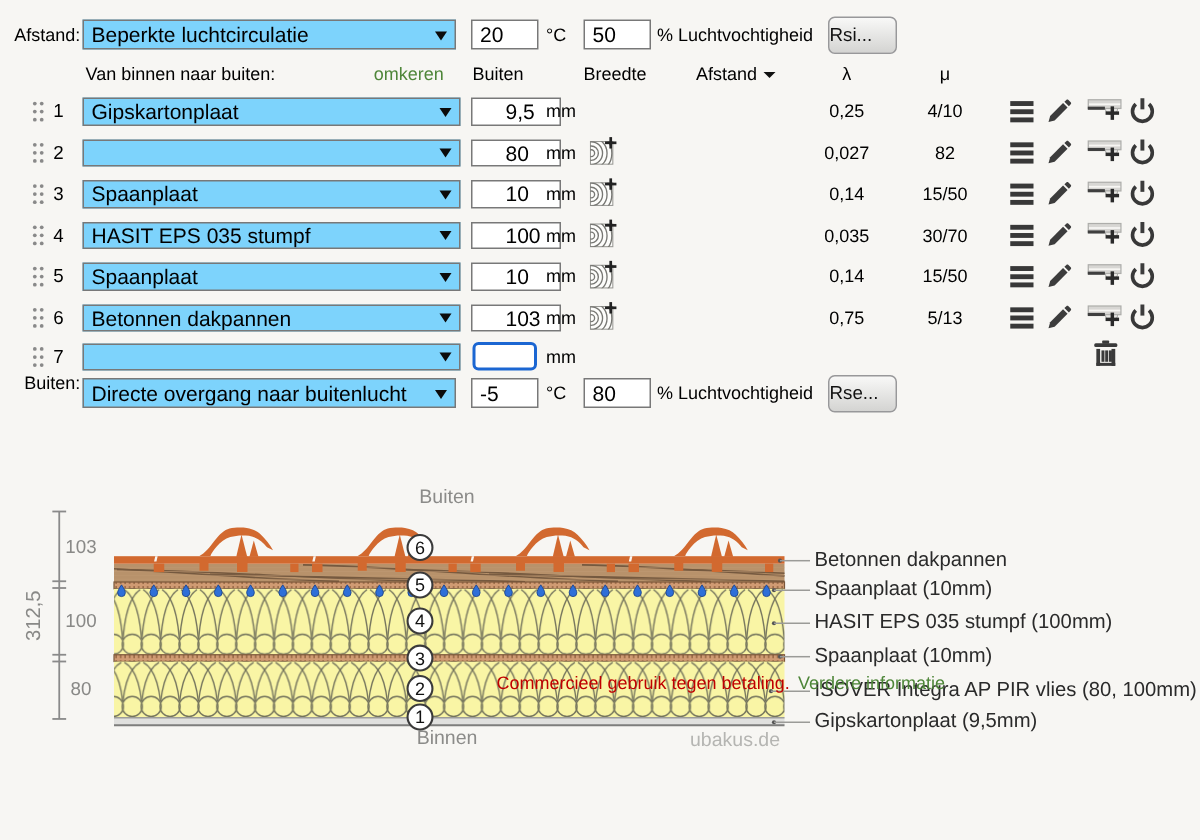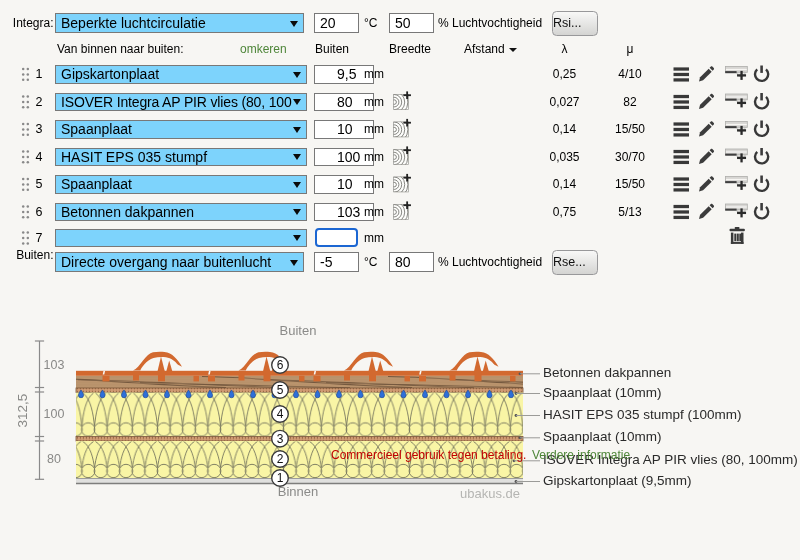--- a/index.html
+++ b/index.html
@@ -10,45 +10,45 @@
 .inp.big{height:18.5px;line-height:18.5px;width:38px;padding-left:5px}
 .finp{position:absolute;width:34px;height:14.2px;background:#fff;border:2.5px solid #1b66d2;border-radius:4px;padding:0 0 0 5px}
 .lbl{position:absolute;font-size:12px;line-height:12px;white-space:nowrap}
 .hdr{position:absolute;font-size:12px;line-height:12px;white-space:nowrap}
 .num{position:absolute;left:22px;width:20.5px;text-align:right;font-size:12.5px;line-height:12px}
 .val{position:absolute;width:48px;text-align:center;font-size:12px;line-height:12px}
 .btn{position:absolute;width:44px;height:22.5px;background:linear-gradient(#f8f8f7,#d4d4d2);border:1px solid #98989a;border-radius:4.5px;font-size:12.5px;line-height:22.5px;text-align:left;color:#111}
 .tri{display:inline-block;width:0;height:0;border-left:4.2px solid transparent;border-right:4.2px solid transparent;border-top:4.8px solid #111;vertical-align:0.5px;margin-left:1px}
 </style></head><body>
 
-<div class="lbl" style="left:0;width:53.5px;top:17.2px;text-align:right">Integra:</div>
+<div class="lbl" style="left:0;width:53.5px;top:17.2px;text-align:right">Afstand:</div>
 <div class="sel big" style="left:55px;top:12.7px;width:229px">Beperkte luchtcirculatie<span class="arr" style="top:7px"></span></div>
 <div class="inp big" style="left:314px;top:12.7px;width:38px">20</div>
 <div class="lbl" style="left:364px;top:17.2px">°C</div>
 <div class="inp big" style="left:389px;top:12.7px;width:38px">50</div>
 <div class="lbl" style="left:438px;top:17.2px">% Luchtvochtigheid</div>
 <div class="btn" style="left:552px;top:11px">Rsi...</div>
 
 <div class="hdr" style="left:57px;top:42.6px">Van binnen naar buiten:</div>
-<div class="hdr" style="left:240px;width:65px;text-align:left;top:42.6px;color:#4e8639">omkeren</div>
+<div class="hdr" style="left:240px;width:65px;text-align:center;top:42.6px;color:#4e8639">omkeren</div>
 <div class="hdr" style="left:315px;top:42.6px">Buiten</div>
 <div class="hdr" style="left:389px;top:42.6px">Breedte</div>
 <div class="hdr" style="left:464px;top:42.6px">Afstand <span class="tri"></span></div>
 <div class="hdr" style="left:540.5px;width:48px;text-align:center;top:42.6px">λ</div>
 <div class="hdr" style="left:606px;width:48px;text-align:center;top:42.6px">μ</div>
 
 <div class="num" style="top:68.4px">1</div>
 <div class="sel" style="left:55px;top:65.15px">Gipskartonplaat<span class="arr"></span></div>
 <div class="inp" style="left:314px;top:65.15px;width:36px">9,5</div>
 <div class="lbl" style="left:364px;top:68.4px">mm</div>
 <div class="val" style="left:540.5px;top:68.4px">0,25</div>
 <div class="val" style="left:606px;top:68.4px">4/10</div>
 
 <div class="num" style="top:95.9px">2</div>
-<div class="sel" style="left:55px;top:92.65px"><span style="letter-spacing:-0.16px">ISOVER Integra AP PIR vlies (80, 100</span><span class="arr"></span></div>
+<div class="sel" style="left:55px;top:92.65px"><span class="arr"></span></div>
 <div class="inp" style="left:314px;top:92.65px;width:36px">80</div>
 <div class="lbl" style="left:364px;top:95.9px">mm</div>
 <div class="val" style="left:540.5px;top:95.9px">0,027</div>
 <div class="val" style="left:606px;top:95.9px">82</div>
 
 <div class="num" style="top:123.4px">3</div>
 <div class="sel" style="left:55px;top:120.15px">Spaanplaat<span class="arr"></span></div>
 <div class="inp" style="left:314px;top:120.15px;width:36px">10</div>
 <div class="lbl" style="left:364px;top:123.4px">mm</div>
 <div class="val" style="left:540.5px;top:123.4px">0,14</div>

